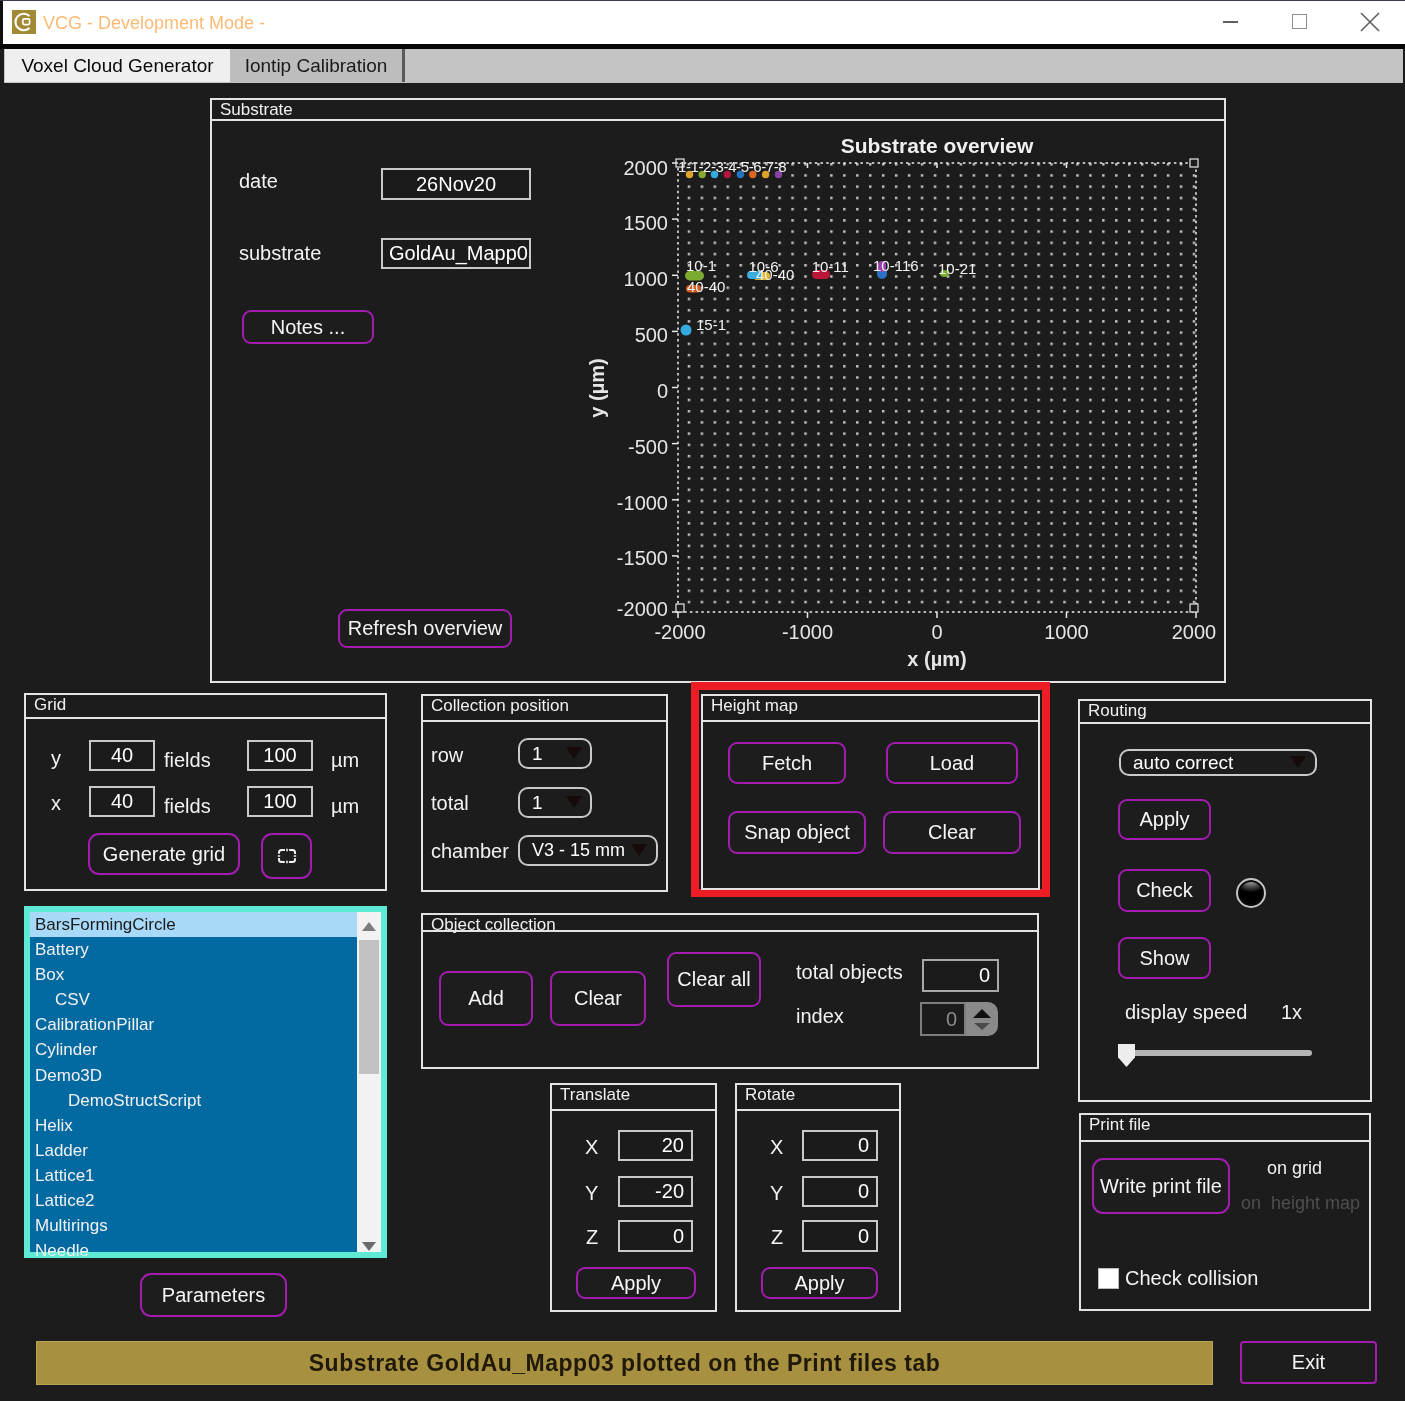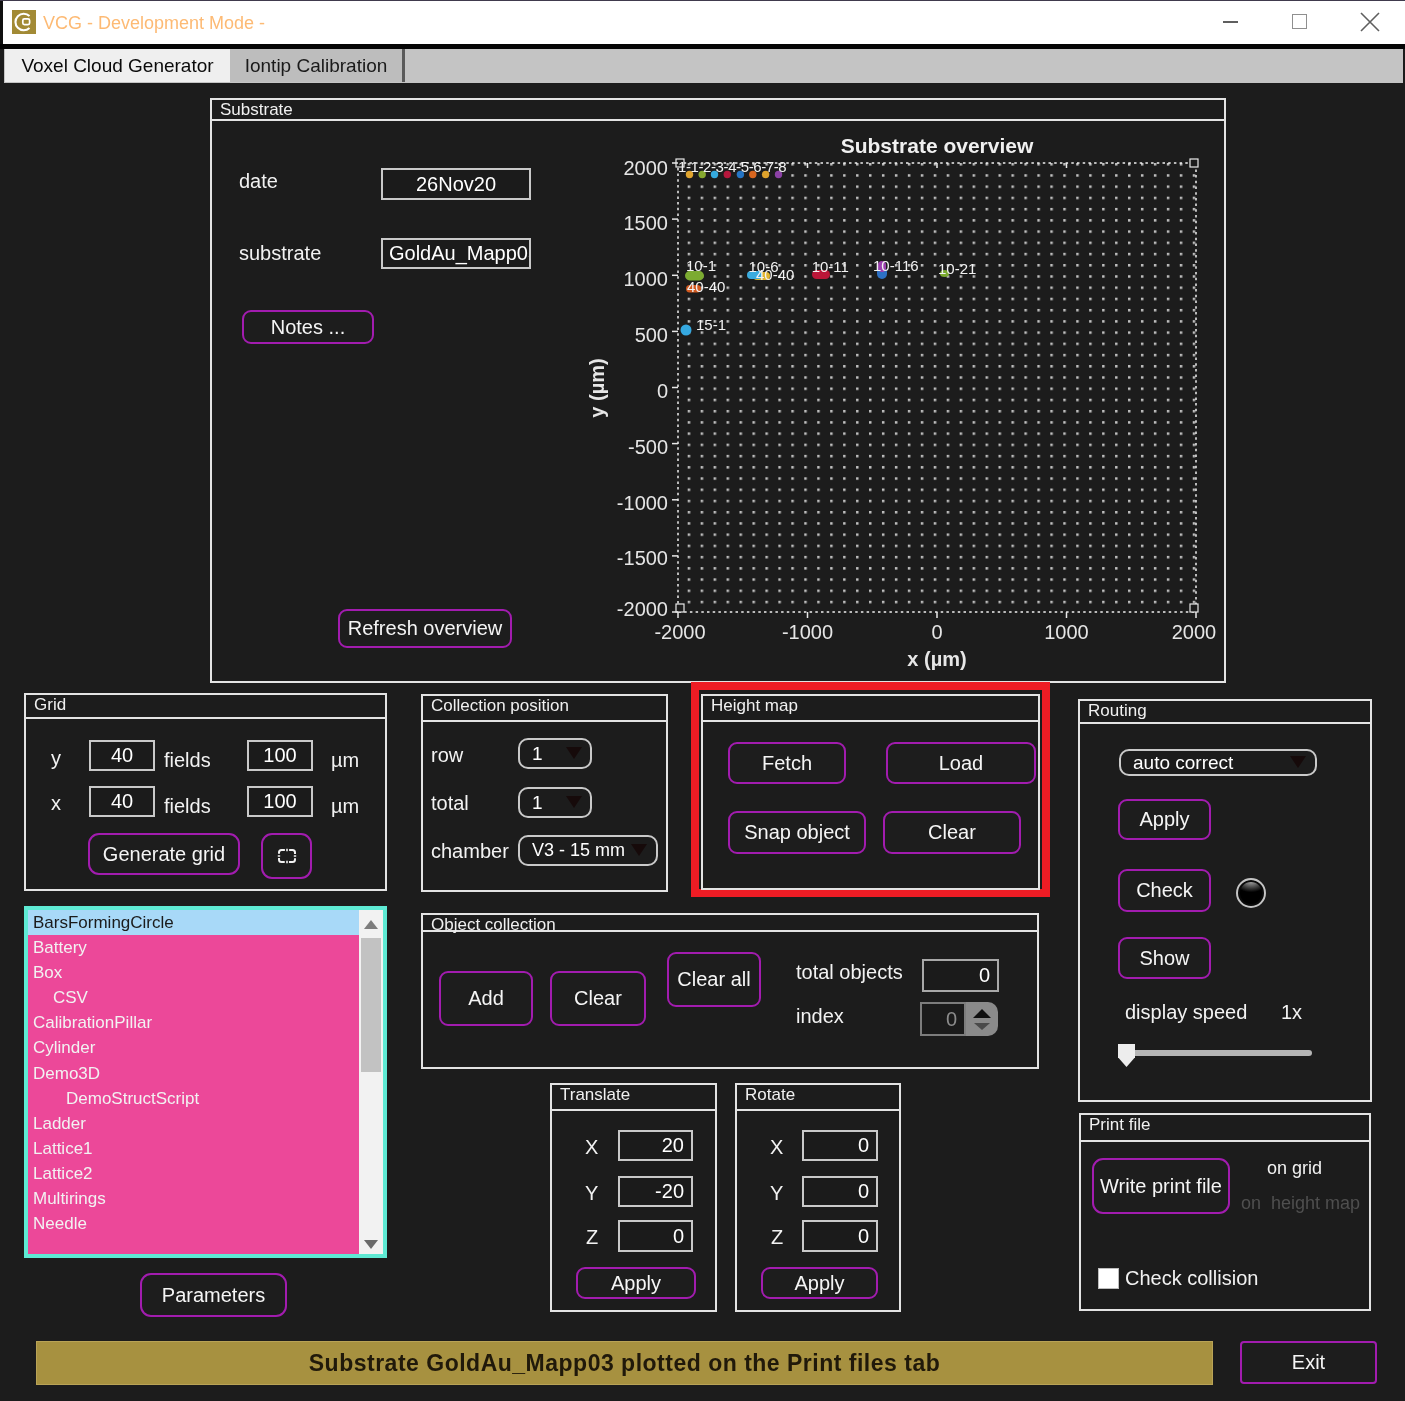--- a/index.html
+++ b/index.html
@@ -178,21 +178,21 @@
   <div class="tri" style="left:566px;top:796px;"></div>
   <div class="lbl" style="left:431px;top:840px;">chamber</div>
   <div class="dd" style="left:518px;top:835px;width:140px;height:31px;font-size:18px;">V3 - 15 mm</div>
   <div class="tri" style="left:631px;top:844px;"></div>
 
   <div class="abs" style="left:691px;top:682px;width:359px;height:215px;border:8px solid #ee1c24;"></div>
   <div class="grp" style="left:701px;top:694px;width:339px;height:196px;">
     <div class="gh" style="height:26px;">Height map</div>
   </div>
   <div class="btn" style="left:728px;top:742px;width:118px;height:42px;">Fetch</div>
-  <div class="btn" style="left:886px;top:742px;width:150px;height:42px;">Load</div>
+  <div class="btn" style="left:886px;top:742px;width:132px;height:42px;">Load</div>
   <div class="btn" style="left:728px;top:811px;width:138px;height:43px;">Snap object</div>
   <div class="btn" style="left:883px;top:811px;width:138px;height:43px;">Clear</div>
 
   <div class="grp" style="left:1078px;top:699px;width:294px;height:403px;">
     <div class="gh" style="height:23px;">Routing</div>
   </div>
   <div class="dd" style="left:1119px;top:749px;width:198px;height:27px;">auto correct</div>
   <div class="tri" style="left:1290px;top:756px;"></div>
   <div class="btn" style="left:1118px;top:799px;width:93px;height:41px;">Apply</div>
   <div class="btn" style="left:1118px;top:869px;width:93px;height:43px;">Check</div>
@@ -210,30 +210,31 @@
   <div class="btn" style="left:550px;top:971px;width:96px;height:55px;">Clear</div>
   <div class="btn" style="left:667px;top:952px;width:94px;height:55px;">Clear all</div>
   <div class="lbl" style="left:796px;top:961px;">total objects</div>
   <div class="fld r" style="left:922px;top:959px;width:77px;height:33px;border-color:#a8a8a8;">0</div>
   <div class="lbl" style="left:796px;top:1005px;">index</div>
   <div class="fld r" style="left:920px;top:1002px;width:46px;height:34px;border-color:#7d7d7d;color:#8b8b8b;">0</div>
   <div class="abs" style="left:966px;top:1002px;width:32px;height:34px;background:#8a8a8a;border-radius:0 10px 10px 0;"></div>
   <div class="abs" style="left:973px;top:1009px;width:0;height:0;border-left:9px solid transparent;border-right:9px solid transparent;border-bottom:9px solid #101010;"></div>
   <div class="abs" style="left:974px;top:1023px;width:0;height:0;border-left:8px solid transparent;border-right:8px solid transparent;border-top:7px solid #4a4a4a;"></div>
 
-  <div class="abs" style="left:24px;top:906px;width:363px;height:352px;border:4px solid #5eead4;background:#ec4899;">
+  <div class="abs" style="left:24px;top:906px;width:363px;height:352px;border:6px solid #5eead4;background:#0369a1;">
     <div style="position:absolute;left:0;top:0;right:24px;bottom:0;font-size:17px;color:#f2f2f2;">
       <div style="height:25.1px;line-height:25.1px;padding-left:5px;background:#a8d9f8;color:#1b1b1b;">BarsFormingCircle</div>
       <div style="height:25.1px;line-height:25.1px;padding-left:5px;">Battery</div>
       <div style="height:25.1px;line-height:25.1px;padding-left:5px;">Box</div>
       <div style="height:25.1px;line-height:25.1px;padding-left:5px;margin-left:20px;">CSV</div>
       <div style="height:25.1px;line-height:25.1px;padding-left:5px;">CalibrationPillar</div>
       <div style="height:25.1px;line-height:25.1px;padding-left:5px;">Cylinder</div>
       <div style="height:25.1px;line-height:25.1px;padding-left:5px;">Demo3D</div>
       <div style="height:25.1px;line-height:25.1px;padding-left:3px;margin-left:35px;">DemoStructScript</div>
+      <div style="height:25.1px;line-height:25.1px;padding-left:5px;">Helix</div>
       <div style="height:25.1px;line-height:25.1px;padding-left:5px;">Ladder</div>
       <div style="height:25.1px;line-height:25.1px;padding-left:5px;">Lattice1</div>
       <div style="height:25.1px;line-height:25.1px;padding-left:5px;">Lattice2</div>
       <div style="height:25.1px;line-height:25.1px;padding-left:5px;">Multirings</div>
       <div style="height:25.1px;line-height:25.1px;padding-left:5px;">Needle</div>
     </div>
     <div style="position:absolute;right:0;top:0;width:24px;bottom:0;background:#f2f2f2;">
       <div style="position:absolute;left:2px;top:28px;width:20px;height:134px;background:#c2c2c2;"></div>
       <div style="position:absolute;left:5px;top:10px;width:0;height:0;border-left:7px solid transparent;border-right:7px solid transparent;border-bottom:9px solid #7d7d7d;"></div>
       <div style="position:absolute;left:5px;top:330px;width:0;height:0;border-left:7px solid transparent;border-right:7px solid transparent;border-top:9px solid #6a6a6a;"></div>

